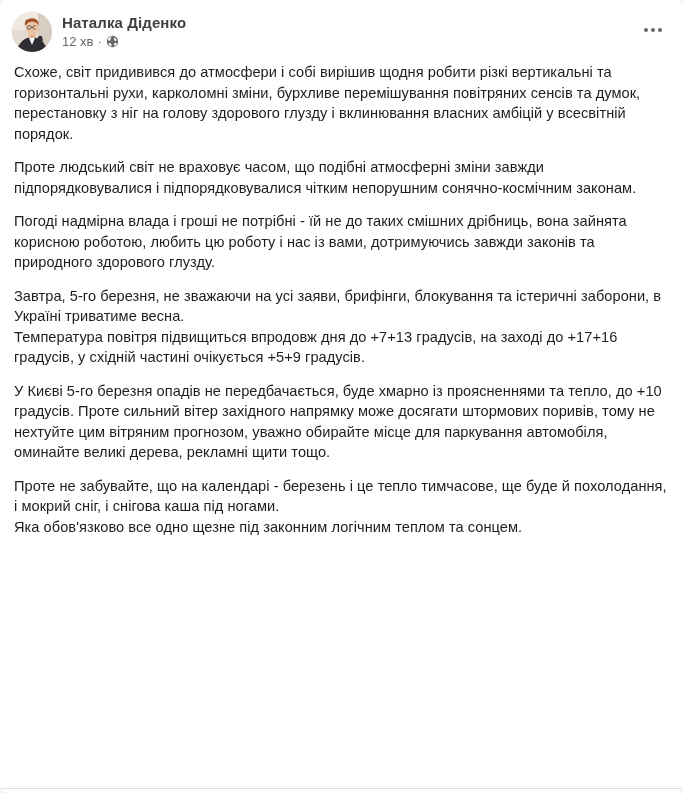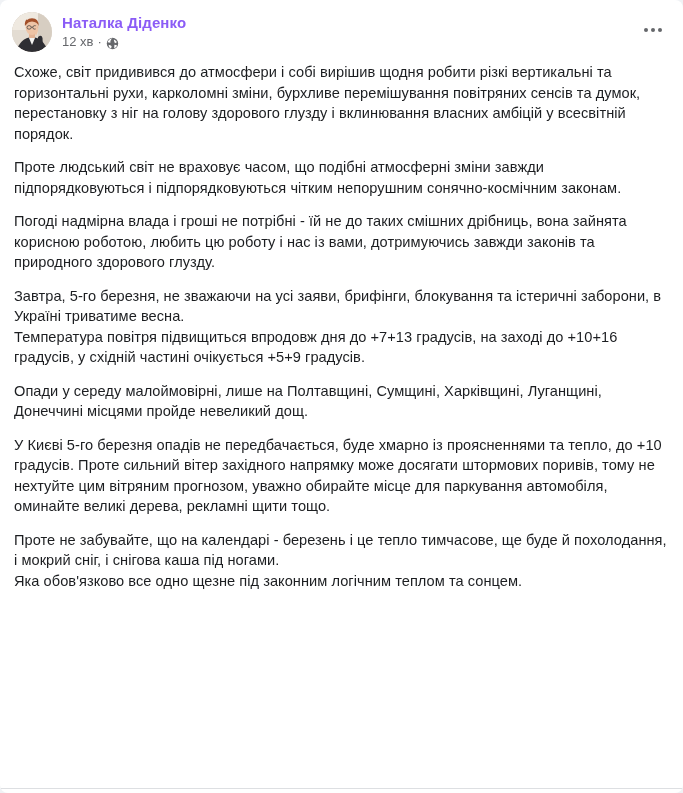--- a/index.html
+++ b/index.html
@@ -49,28 +49,27 @@
     flex-direction: column;
     justify-content: center;
     padding-top: 1px;
     flex: 1 1 auto;
     min-width: 0;
   }
 
   .author-name {
     font-size: 15px;
     font-weight: bold;
-    color: #8b5cf6;
+    color: #404040;
     line-height: 20px;
     letter-spacing: .1px;
   }
 
   .meta-row {
     display: flex;
-    align-items: center;
     gap: 4px;
     margin-top: 1px;
     line-height: 16px;
   }
 
   .timestamp {
     font-size: 13px;
     color: #65676b;
   }
 
@@ -197,25 +196,24 @@
     <div class="menu-button">
       <span class="menu-dot"></span>
       <span class="menu-dot"></span>
       <span class="menu-dot"></span>
     </div>
 
   </div>
 
   <div class="post-body">
     <p class="post-paragraph">Схоже, світ придивився до атмосфери і собі вирішив щодня робити різкі вертикальні та горизонтальні рухи, карколомні зміни, бурхливе перемішування повітряних сенсів та думок, перестановку з ніг на голову здорового глузду і вклинювання власних амбіцій у всесвітній порядок.</p>
-    <p class="post-paragraph">Проте людський світ не враховує часом, що подібні атмосферні зміни завжди підпорядковуються і підпорядковуються чітким непорушним сонячно-космічним законам.</p>
+    <p class="post-paragraph">Проте людський світ не враховує часом, що подібні атмосферні зміни завжди підпорядковувалися і підпорядковувалися чітким непорушним сонячно-космічним законам.</p>
     <p class="post-paragraph">Погоді надмірна влада і гроші не потрібні - їй не до таких смішних дрібниць, вона зайнята корисною роботою, любить цю роботу і нас із вами, дотримуючись завжди законів та природного здорового глузду.</p>
     <p class="post-paragraph">Завтра, 5-го березня, не зважаючи на усі заяви, брифінги, блокування та істеричні заборони, в Україні триватиме весна.
-Температура повітря підвищиться впродовж дня до +7+13 градусів, на заході до +10+16 градусів, у східній частині очікується +5+9 градусів.</p>
-    <p class="post-paragraph">Опади у середу малоймовірні, лише на Полтавщині, Сумщині, Харківщині, Луганщині, Донеччині місцями пройде невеликий дощ.</p>
+Температура повітря підвищиться впродовж дня до +7+13 градусів, на заході до +17+16 градусів, у східній частині очікується +5+9 градусів.</p>
     <p class="post-paragraph">У Києві 5-го березня опадів не передбачається, буде хмарно із проясненнями та тепло, до +10 градусів. Проте сильний вітер західного напрямку може досягати штормових поривів, тому не нехтуйте цим вітряним прогнозом, уважно обирайте місце для паркування автомобіля, оминайте великі дерева, рекламні щити тощо.</p>
     <p class="post-paragraph">Проте не забувайте, що на календарі - березень і це тепло тимчасове, ще буде й похолодання, і мокрий сніг, і снігова каша під ногами.
 Яка обов'язково все одно щезне під законним логічним теплом та сонцем.</p>
 
   </div>
 
   <div class="bottom-divider"></div>
 
 </div>
 

